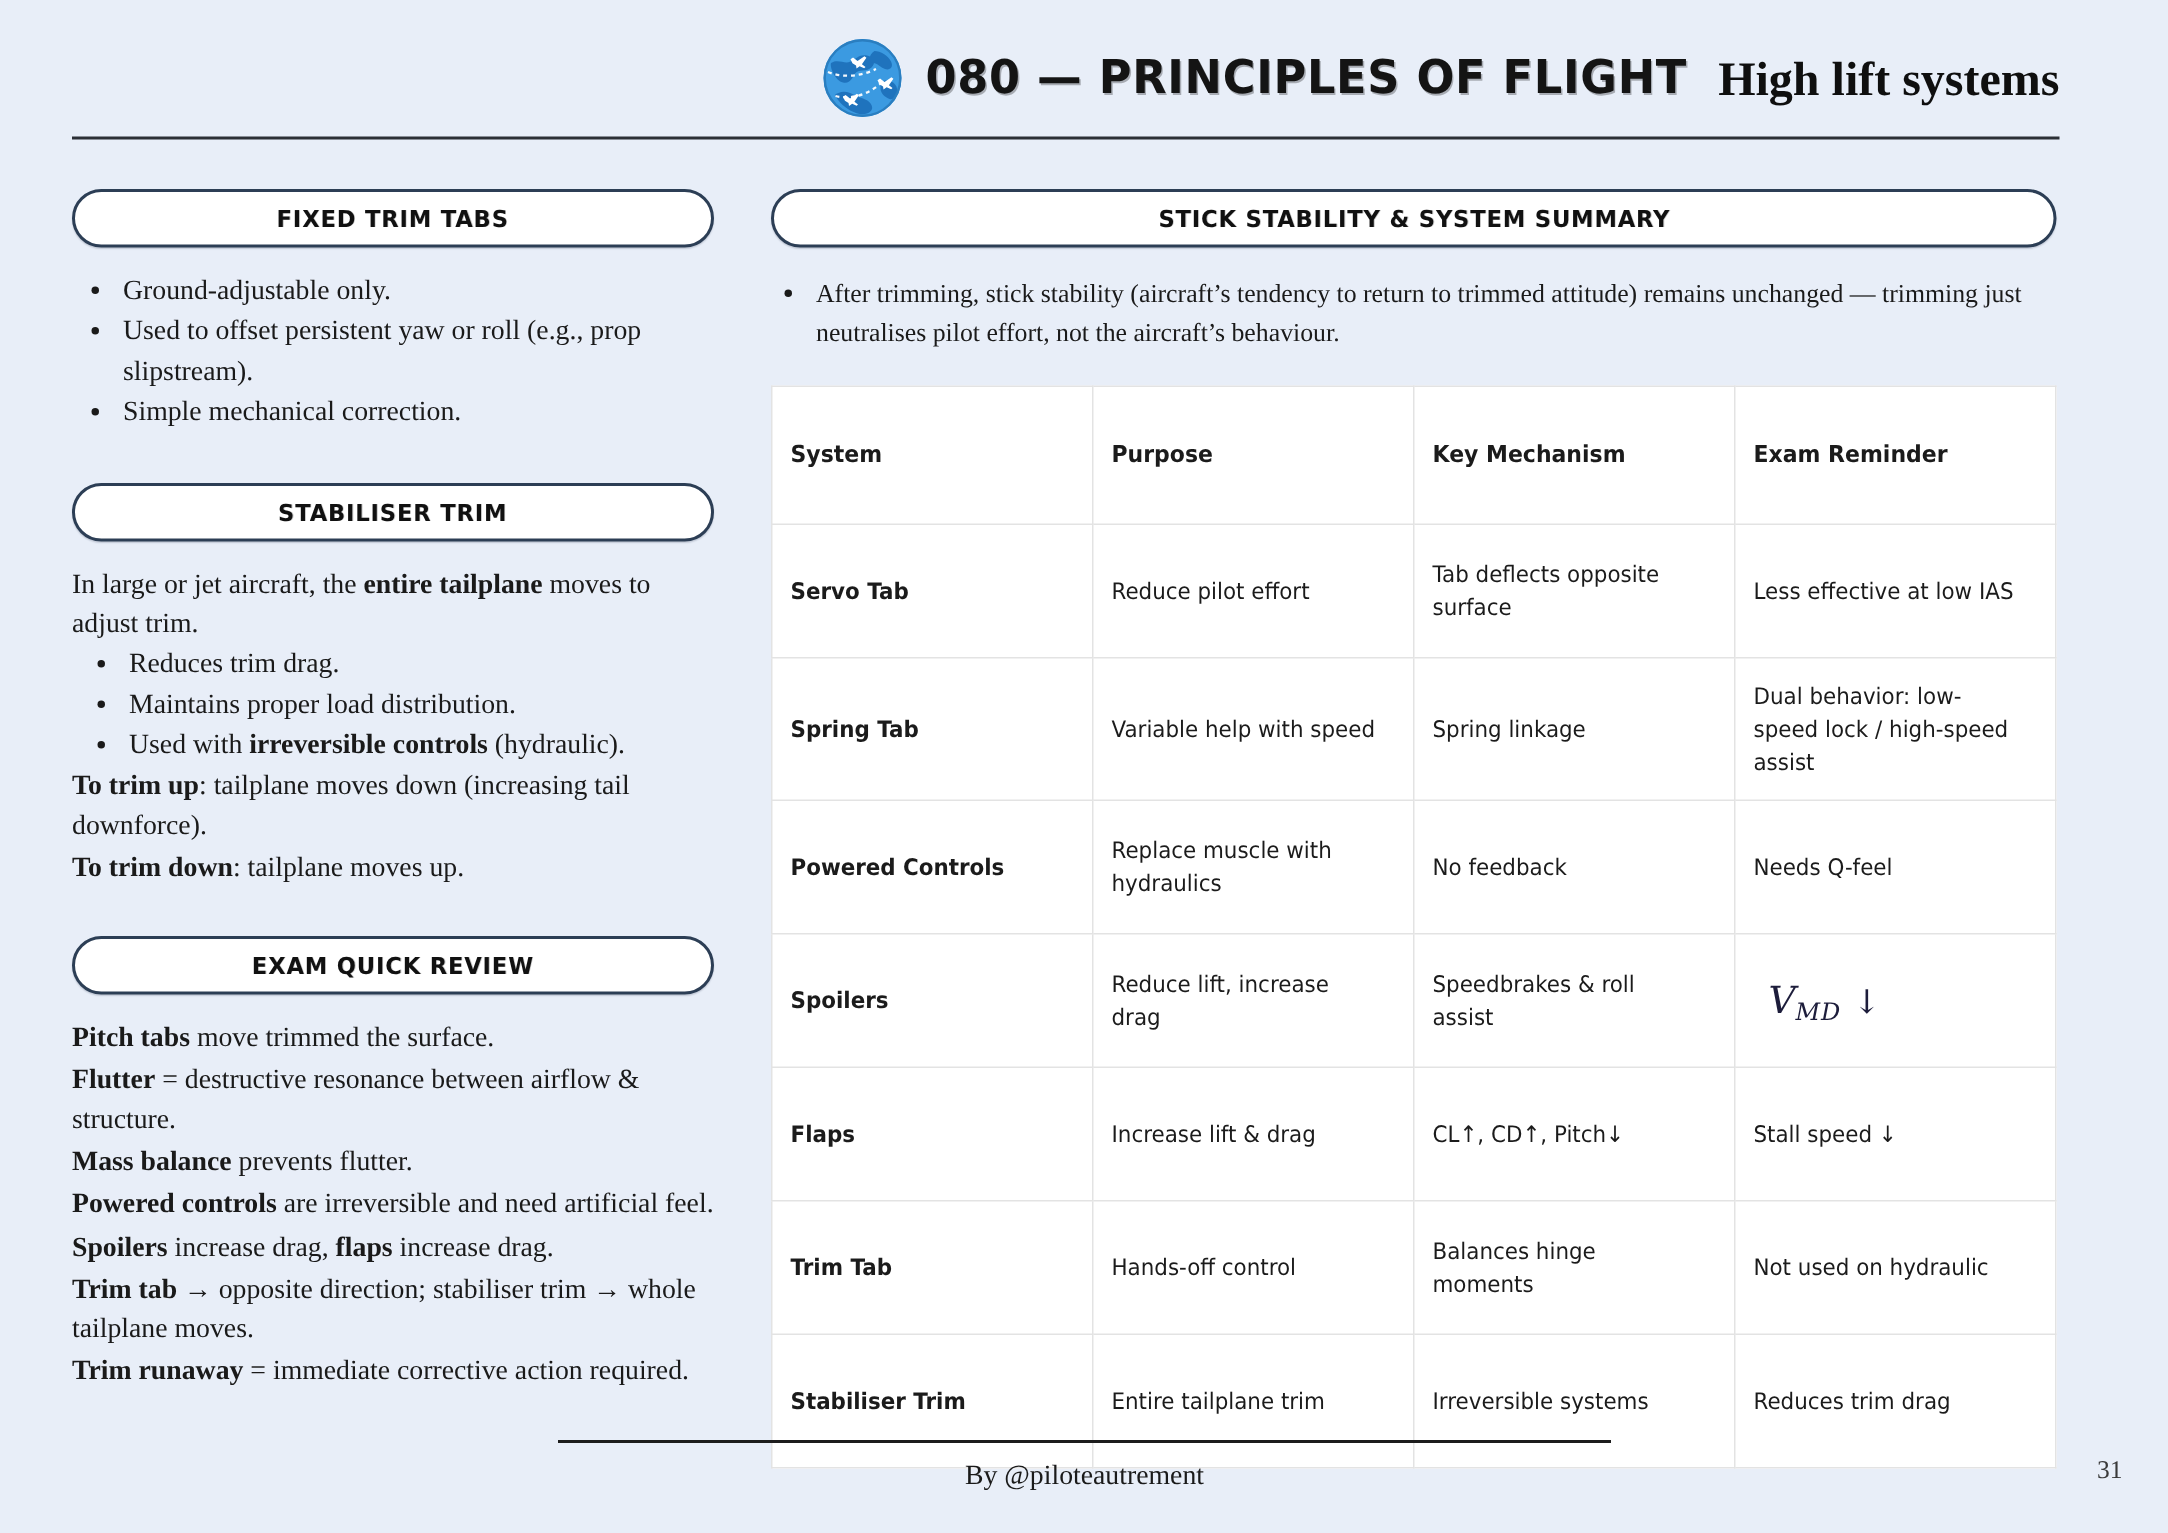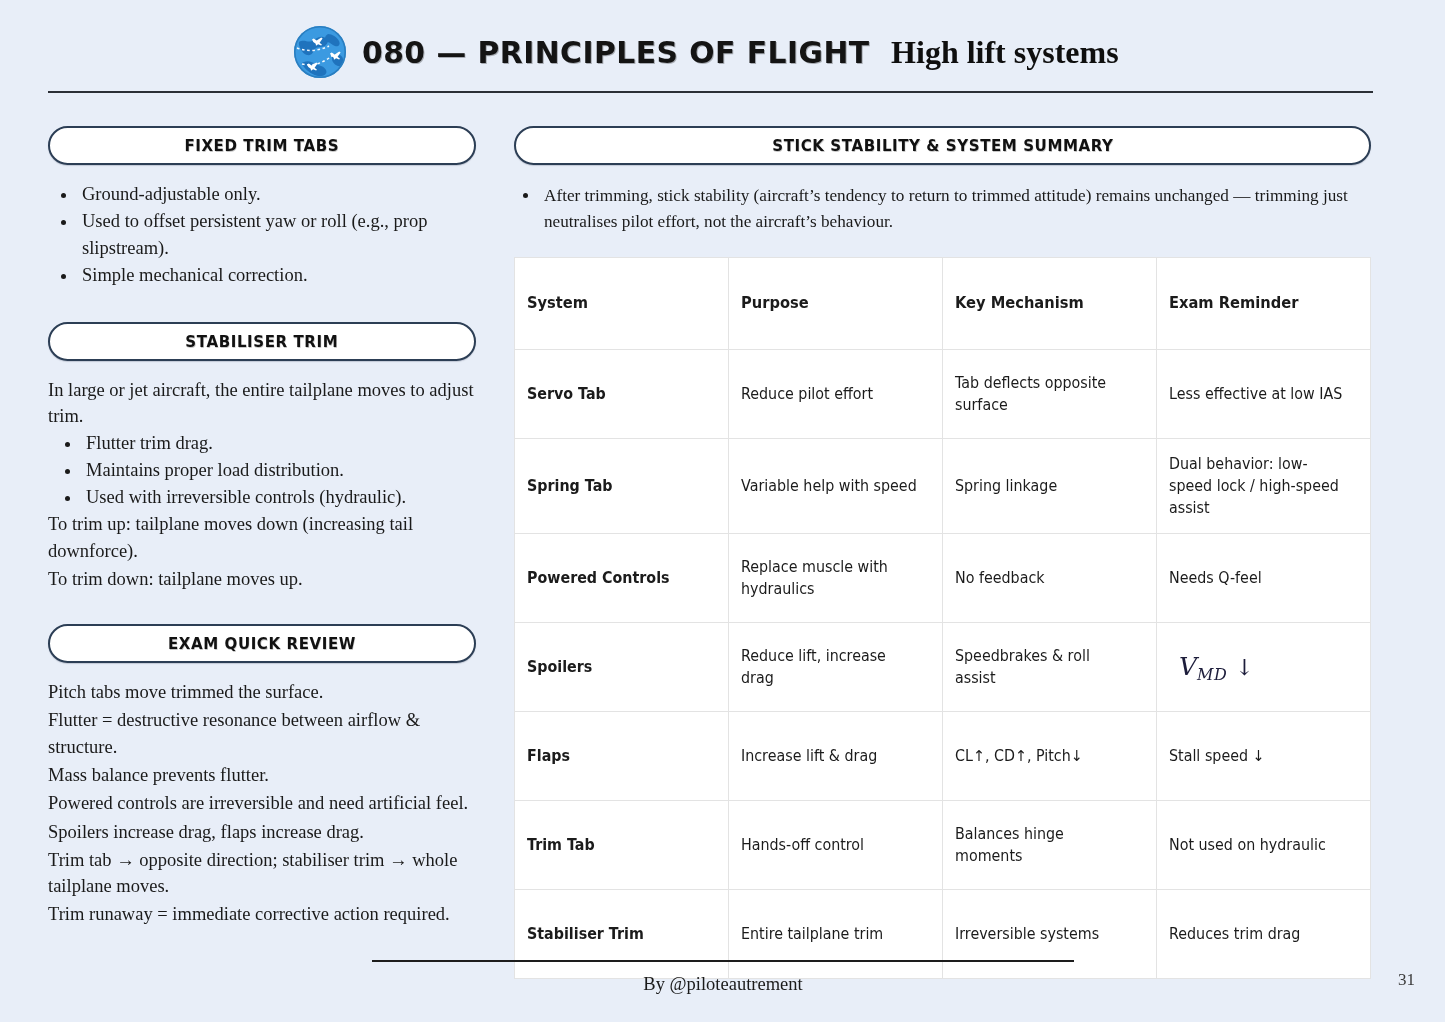--- a/index.html
+++ b/index.html
@@ -15,21 +15,21 @@
   }
 
   
   .header {
     position: absolute;
     left: 0; right: 0; top: 0;
     height: 104px;
     padding: 0 72px 0 38px;
     display: flex;
     align-items: center;
-    justify-content: center;
+    justify-content: flex-end;
   }
   .brand { display: flex; align-items: center; gap: 14px; }
   .globe-icon { width: 56px; height: 56px; display: block; flex: none; }
   .course-title {
     font-family: "DejaVu Sans", sans-serif;
     font-weight: 700;
     font-size: 31px;
     letter-spacing: 0.5px;
     color: #141414;
     text-transform: uppercase;
@@ -101,21 +101,21 @@
     margin: 0 0 1px 0;
     padding-left: 4px;
   }
   ul.bullets.indented { padding-left: 34px; }
   p.para {
     margin: 0;
     font-size: 18.5px;
     line-height: 1.42;
   }
   p.para + p.para { margin-top: 2px; }
-  b, strong { font-weight: 400; }
+  b, strong { font-weight: 700; }
 
   .section-gap-1 { height: 33px; }
   .section-gap-2 { height: 32px; }
 
   
   .intro-list {
     margin: 18px 0 0 0;
     padding-left: 26px;
     list-style: disc;
   }
@@ -256,21 +256,21 @@
     </div>
 
     <div class="section-gap-1"></div>
 
     <div class="pill pill-left">
       <span class="pill-text">Stabiliser Trim</span>
     </div>
     <div class="blk">
       <p class="para"><span>In large or jet aircraft, the </span><b>entire tailplane</b><span> moves to adjust trim.</span></p>
       <ul class="bullets indented">
-        <li>Flutter trim drag.</li>
+        <li>Reduces trim drag.</li>
         <li>Maintains proper load distribution.</li>
         <li><span>Used with </span><b>irreversible controls</b><span> (hydraulic).</span></li>
       </ul>
       <p class="para"><b>To trim up</b><span>: tailplane moves down (increasing tail downforce).</span></p>
       <p class="para"><b>To trim down</b><span>: tailplane moves up.</span></p>
     </div>
 
     <div class="section-gap-2"></div>
 
     <div class="pill pill-left">

